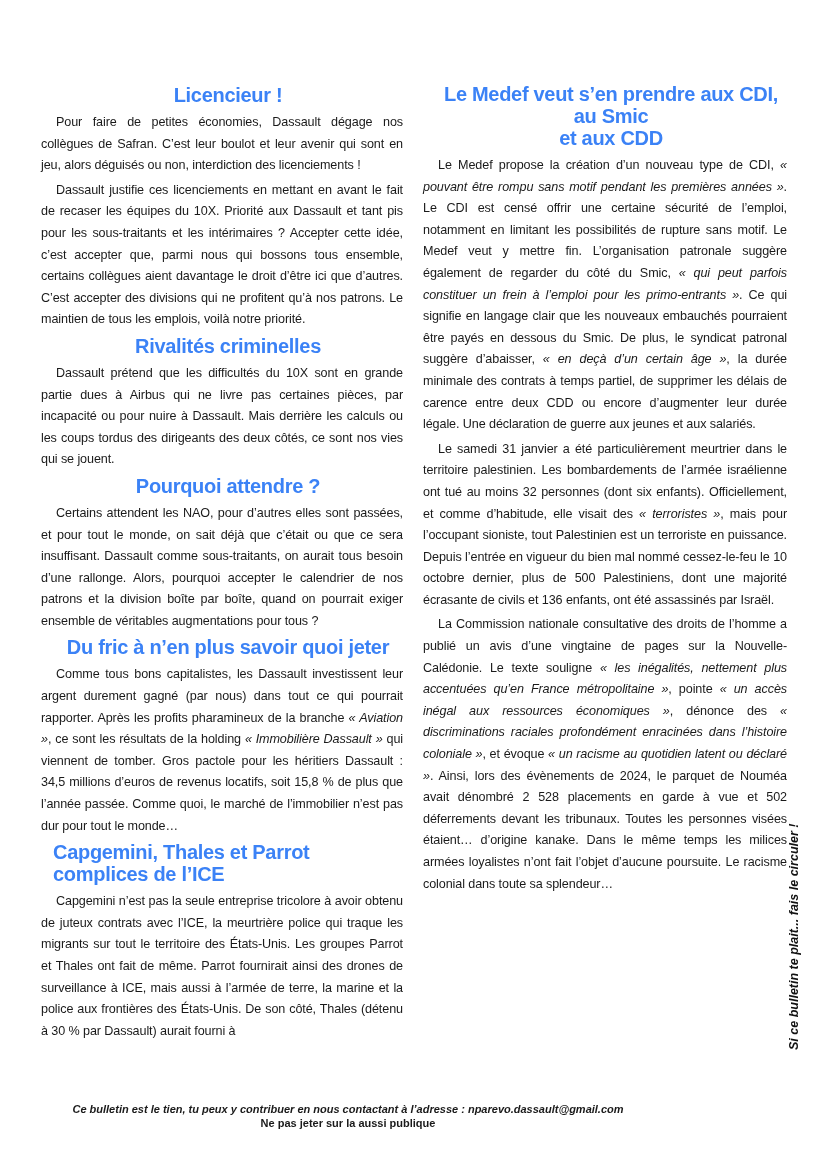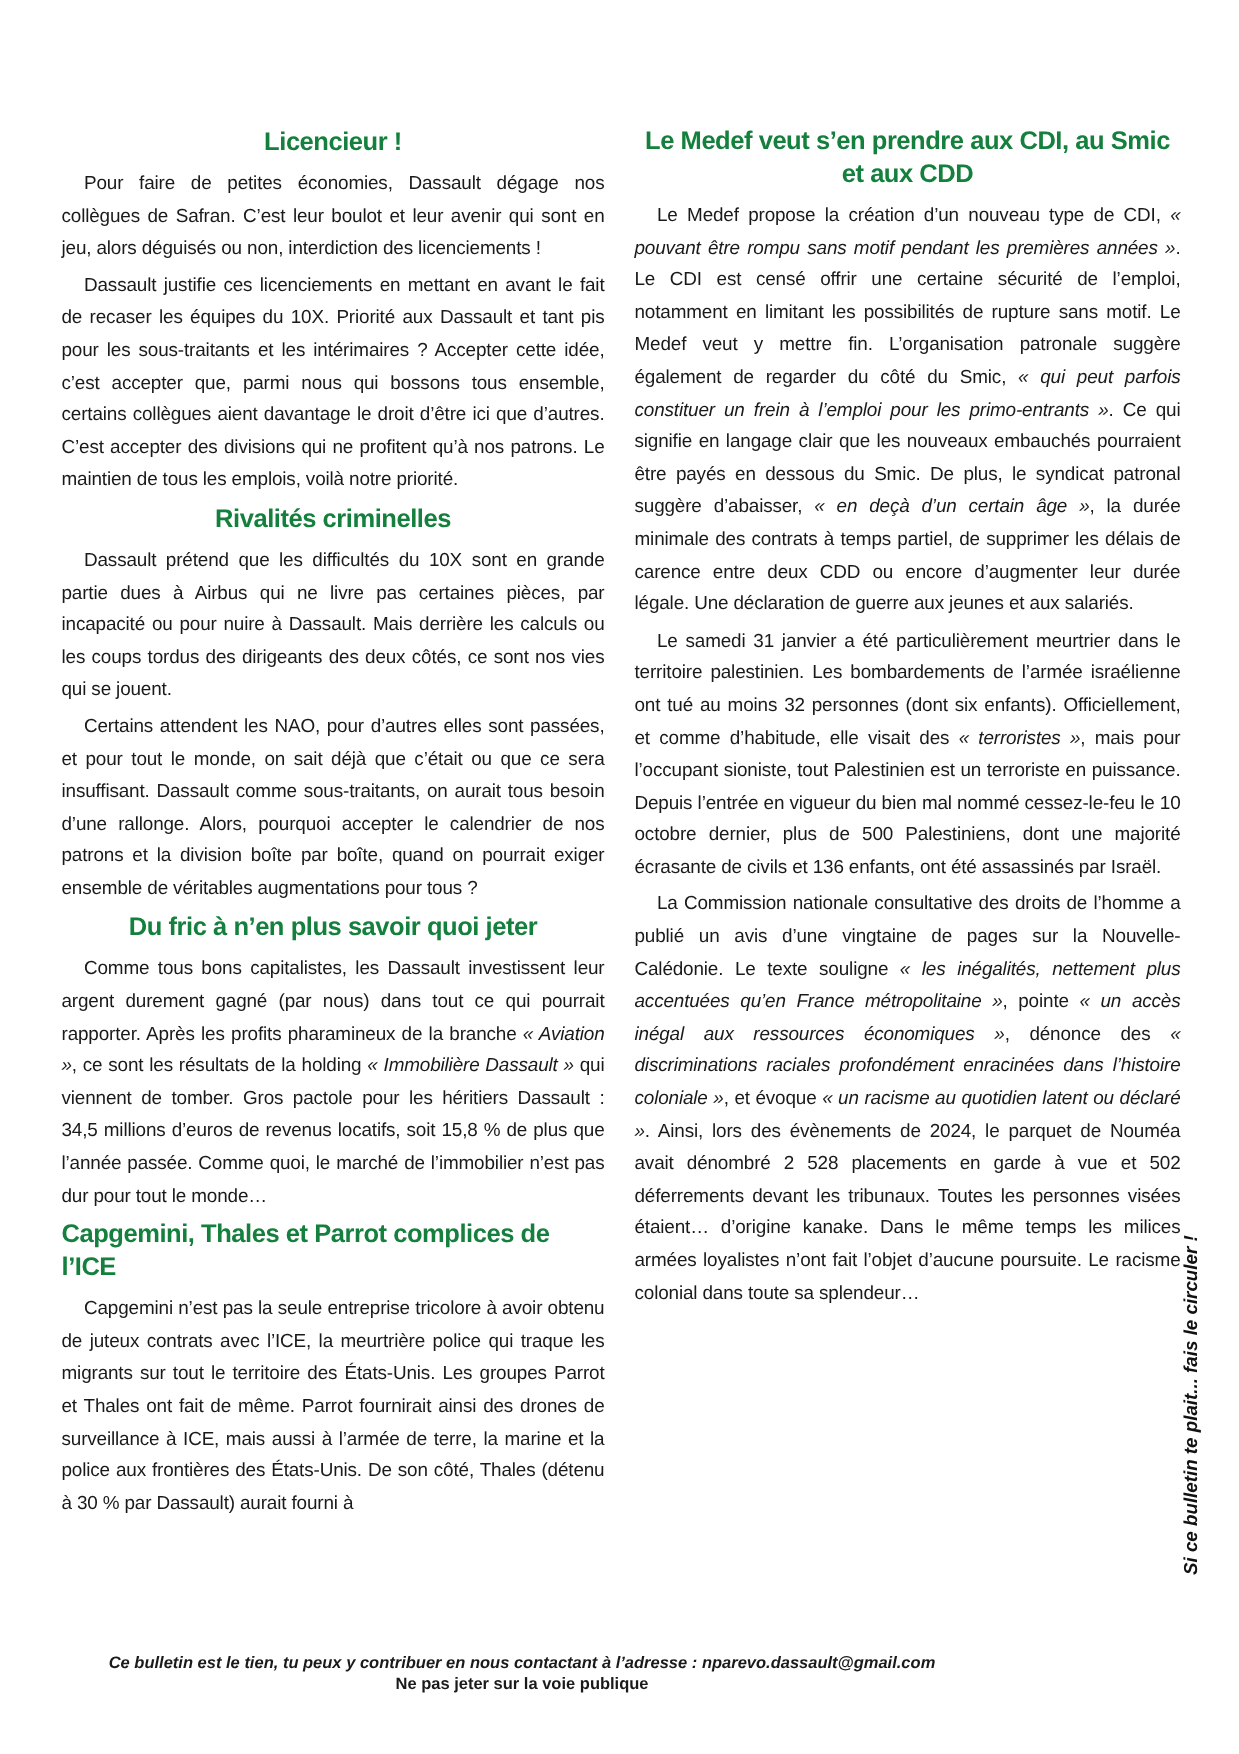--- a/index.html
+++ b/index.html
@@ -9,26 +9,26 @@
     color: #1a1a1a;
   }
   .col {
     position: absolute; top: 80px;
   }
   .col-left { left: 41px; width: 362px; }
   .col-right { left: 423px; width: 364px; top: 79px; }
   h2 {
     font-family: "Liberation Sans", sans-serif;
     font-weight: bold;
-    font-size: 17px;
+    font-size: 20px;
     line-height: 22px;
     text-align: center;
-    margin: 4px 0 6px 0;
+    margin: 4px 0 6px 12px;
     letter-spacing: -0.3px;
-    color: #15803d;
+    color: #3b82f6;
   }
   p {
     font-size: 12.6px;
     line-height: 21.6px;
     text-align: justify;
     margin: 0 0 3px 0;
     text-indent: 15px;
     letter-spacing: -0.1px;
   }
   p.noindent { text-indent: 0; }
@@ -55,20 +55,21 @@
     <p>Pour faire de petites économies, Dassault dégage nos collègues de Safran. C’est leur boulot et leur avenir qui sont en jeu, alors déguisés ou non, interdiction des licenciements !</p>
   </section>
   <section>
     <p>Dassault justifie ces licenciements en mettant en avant le fait de recaser les équipes du 10X. Priorité aux Dassault et tant pis pour les sous-traitants et les intérimaires ? Accepter cette idée, c’est accepter que, parmi nous qui bossons tous ensemble, certains collègues aient davantage le droit d’être ici que d’autres. C’est accepter des divisions qui ne profitent qu’à nos patrons. Le maintien de tous les emplois, voilà notre priorité.</p>
   </section>
   <section>
     <h2>Rivalités criminelles</h2>
     <p>Dassault prétend que les difficultés du 10X sont en grande partie dues à Airbus qui ne livre pas certaines pièces, par incapacité ou pour nuire à Dassault. Mais derrière les calculs ou les coups tordus des dirigeants des deux côtés, ce sont nos vies qui se jouent.</p>
   </section>
   <section>
+    <h2>Pourquoi attendre ?</h2>
     <p>Certains attendent les NAO, pour d’autres elles sont passées, et pour tout le monde, on sait déjà que c’était ou que ce sera insuffisant. Dassault comme sous-traitants, on aurait tous besoin d’une rallonge. Alors, pourquoi accepter le calendrier de nos patrons et la division boîte par boîte, quand on pourrait exiger ensemble de véritables augmentations pour tous ?</p>
   </section>
   <section>
     <h2>Du fric à n’en plus savoir quoi jeter</h2>
     <p><span>Comme tous bons capitalistes, les Dassault investissent leur argent durement gagné (par nous) dans tout ce qui pourrait rapporter. Après les profits pharamineux de la branche </span><em>« Aviation »</em><span>, ce sont les résultats de la holding </span><em>« Immobilière Dassault »</em><span> qui viennent de tomber. Gros pactole pour les héritiers Dassault : 34,5 millions d’euros de revenus locatifs, soit 15,8 % de plus que l’année passée. Comme quoi, le marché de l’immobilier n’est pas dur pour tout le monde…</span></p>
   </section>
   <section>
     <h2 class="h-left">Capgemini, Thales et Parrot complices de l’ICE</h2>
     <p>Capgemini n’est pas la seule entreprise tricolore à avoir obtenu de juteux contrats avec l’ICE, la meurtrière police qui traque les migrants sur tout le territoire des États-Unis. Les groupes Parrot et Thales ont fait de même. Parrot fournirait ainsi des drones de surveillance à ICE, mais aussi à l’armée de terre, la marine et la police aux frontières des États-Unis. De son côté, Thales (détenu à 30 % par Dassault) aurait fourni à</p>
   </section>
@@ -84,14 +85,14 @@
   </section>
   <section>
     <p><span>La Commission nationale consultative des droits de l’homme a publié un avis d’une vingtaine de pages sur la Nouvelle-Calédonie. Le texte souligne </span><em>« les inégalités, nettement plus accentuées qu’en France métropolitaine »</em><span>, pointe </span><em>« un accès inégal aux ressources économiques »</em><span>, dénonce des </span><em>« discriminations raciales profondément enracinées dans l’histoire coloniale »</em><span>, et évoque </span><em>« un racisme au quotidien latent ou déclaré »</em><span>. Ainsi, lors des évènements de 2024, le parquet de Nouméa avait dénombré 2 528 placements en garde à vue et 502 déferrements devant les tribunaux. Toutes les personnes visées étaient… d’origine kanake. Dans le même temps les milices armées loyalistes n’ont fait l’objet d’aucune poursuite. Le racisme colonial dans toute sa splendeur…</span></p>
   </section>
 </div>
 
 <div class="sidebar-note">Si ce bulletin te plait... fais le circuler !</div>
 
 <div class="footer">
   <div class="line1">Ce bulletin est le tien, tu peux y contribuer en nous contactant à l’adresse : nparevo.dassault@gmail.com</div>
-  <div class="line2">Ne pas jeter sur la voie publique</div>
+  <div class="line2">Ne pas jeter sur la aussi publique</div>
 </div>
 
 </body></html>

